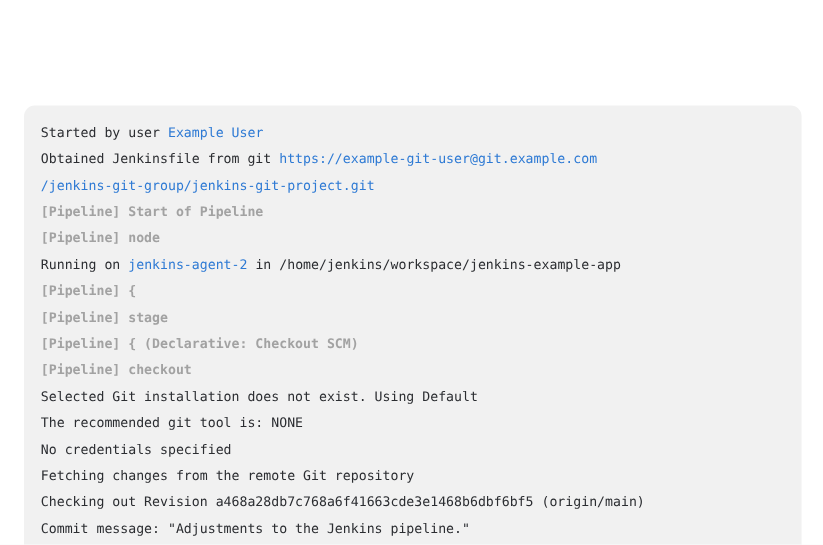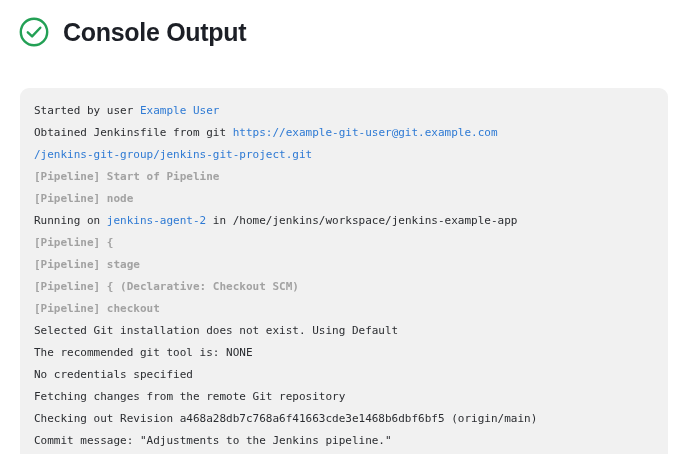--- a/index.html
+++ b/index.html
@@ -79,25 +79,18 @@
   .tok.muted {
     color: #a2a2a2;
     font-weight: bold;
   }
 </style>
 </head>
 <body>
 
 <div class="page">
 
-  <div class="header">
-    <svg class="status-icon" viewBox="0 0 32 32" aria-hidden="true">
-      <circle cx="16" cy="16" r="13.2" fill="none" stroke="#23a055" stroke-width="2.4"></circle>
-      <path d="M9.8 16.3 L14.1 20.4 L22.3 11.7" fill="none" stroke="#23a055" stroke-width="2.4" stroke-linecap="round" stroke-linejoin="round"></path>
-    </svg>
-    <div class="page-title">Console Output</div>
-  </div>
 
   <div class="console-panel">
     <div class="console-log" id="console-log"><div class="log-line"><span class="tok">Started by user </span><span class="tok link">Example User</span></div><div class="log-line"><span class="tok">Obtained Jenkinsfile from git </span><span class="tok link">https://example-git-user@git.example.com</span></div><div class="log-line"><span class="tok link">/jenkins-git-group/jenkins-git-project.git</span></div><div class="log-line"><span class="tok muted">[Pipeline] Start of Pipeline</span></div><div class="log-line"><span class="tok muted">[Pipeline] node</span></div><div class="log-line"><span class="tok">Running on </span><span class="tok link">jenkins-agent-2</span><span class="tok"> in /home/jenkins/workspace/jenkins-example-app</span></div><div class="log-line"><span class="tok muted">[Pipeline] {</span></div><div class="log-line"><span class="tok muted">[Pipeline] stage</span></div><div class="log-line"><span class="tok muted">[Pipeline] { (Declarative: Checkout SCM)</span></div><div class="log-line"><span class="tok muted">[Pipeline] checkout</span></div><div class="log-line"><span class="tok">Selected Git installation does not exist. Using Default</span></div><div class="log-line"><span class="tok">The recommended git tool is: NONE</span></div><div class="log-line"><span class="tok">No credentials specified</span></div><div class="log-line"><span class="tok">Fetching changes from the remote Git repository</span></div><div class="log-line"><span class="tok">Checking out Revision a468a28db7c768a6f41663cde3e1468b6dbf6bf5 (origin/main)</span></div><div class="log-line"><span class="tok">Commit message: "Adjustments to the Jenkins pipeline."</span></div></div>
   </div>
 
 </div>
 
 </body></html>

